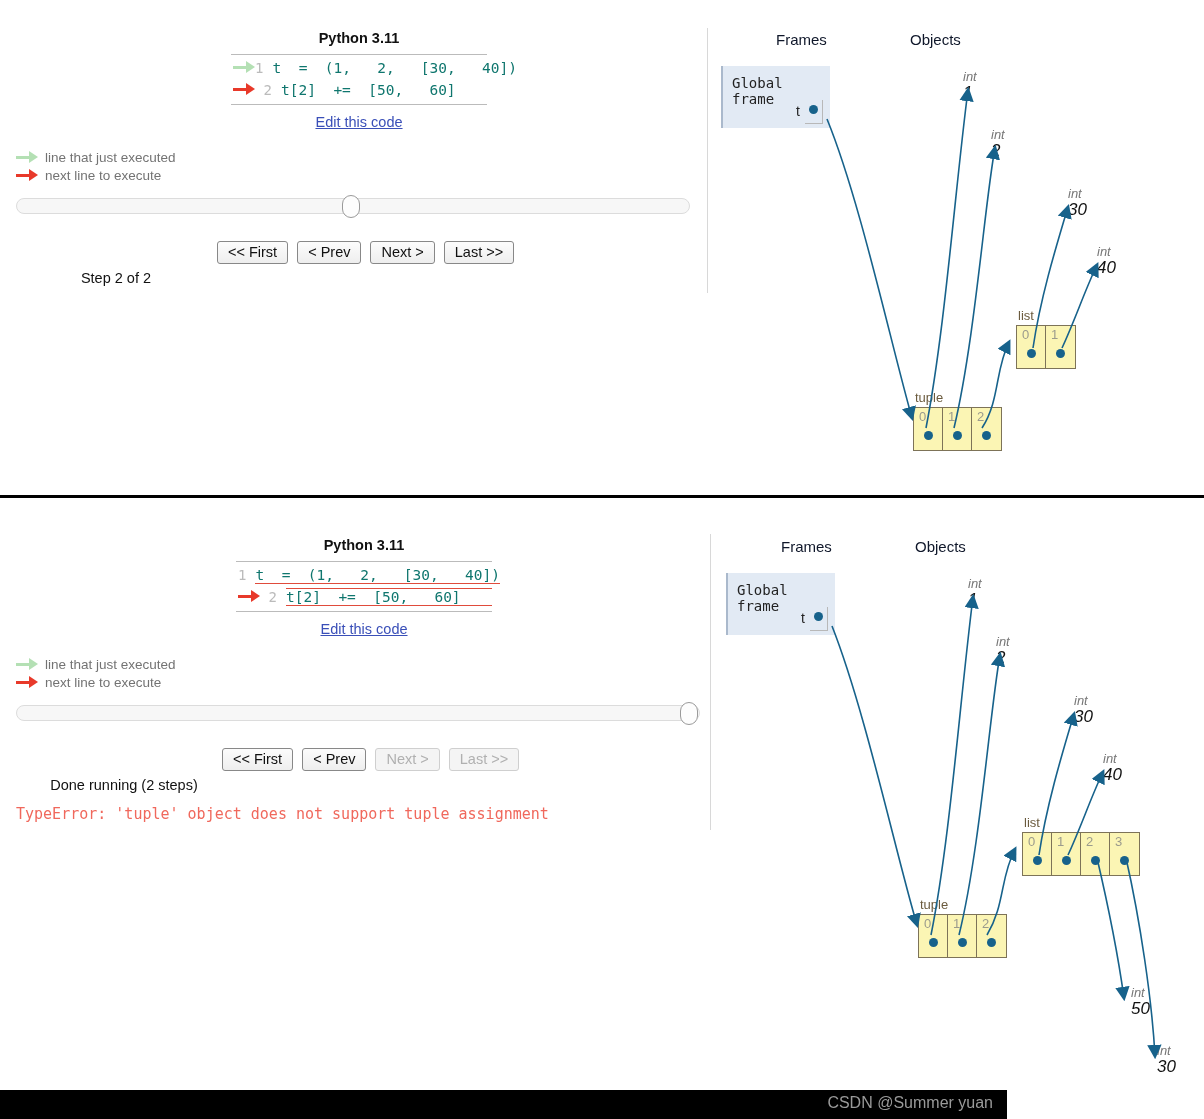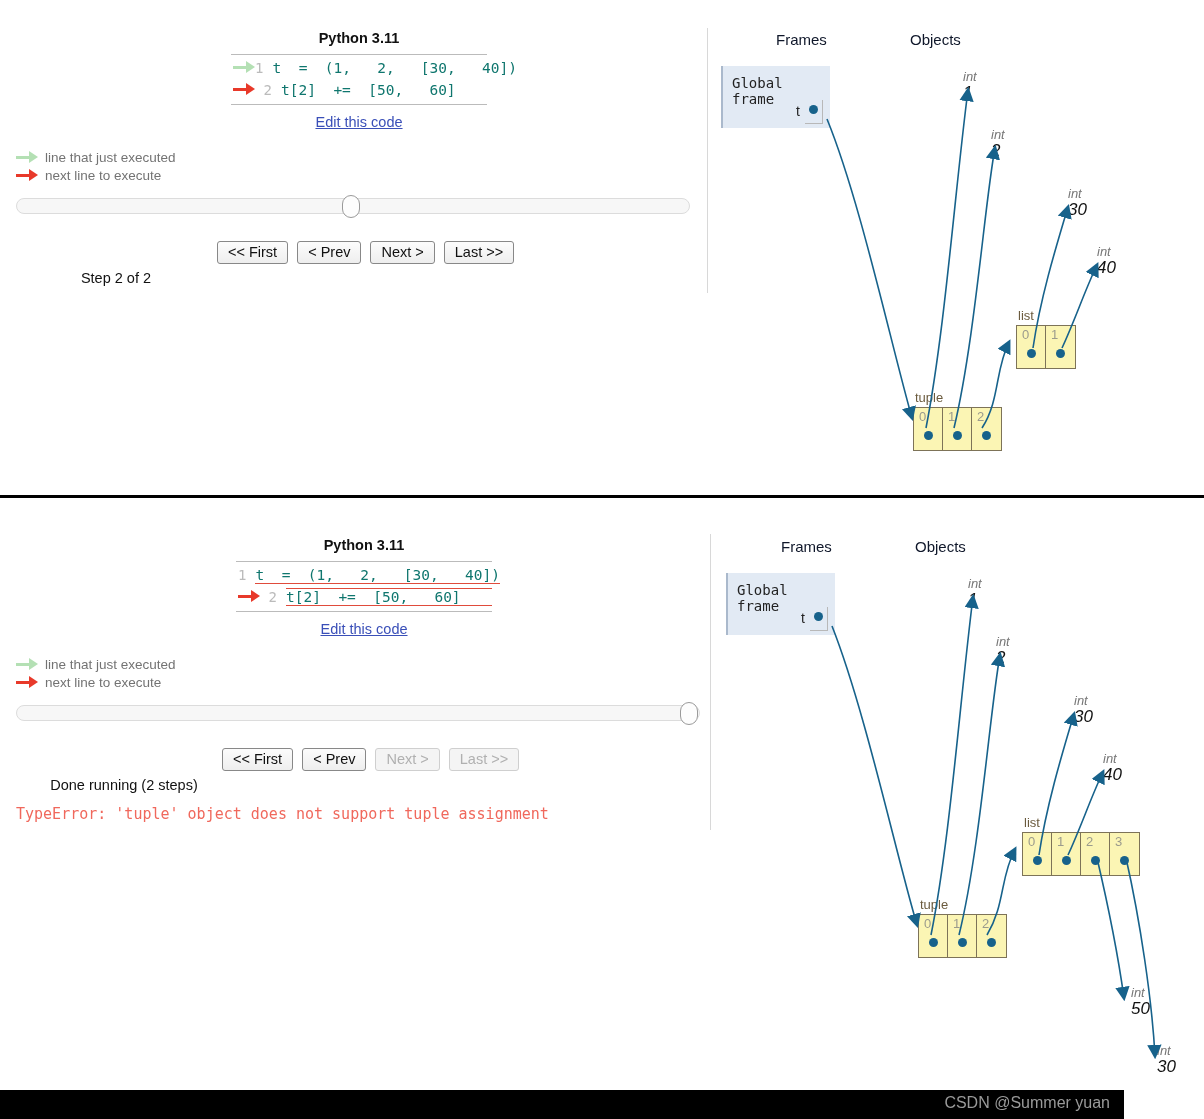--- a/index.html
+++ b/index.html
@@ -132,21 +132,21 @@
   .cell .dot { left:10px; top:23px; }
 
   .prim { position:absolute;font-style:italic; }
   .prim .ptype { font-size:13px; color:#777; font-family:"Liberation Sans", sans-serif; }
   .prim .pval { font-size:17px; color:#111; font-family:"Liberation Sans", sans-serif; line-height:17px; }
 
   svg.edges { position:absolute; left:0; top:0; pointer-events:none; }
 
   .hdiv { position:absolute; left:0; width:1204px; height:3px; background:#000; }
   .footer {
-    position:absolute; left:0; bottom:0; width:1124px; height:29px; background:#000;
+    position:absolute; left:0; bottom:0; width:1007px; height:29px; background:#000;
   }
   .footer .wm {
     position:absolute; right:14px; top:4px; color:#9a9a9a; font-size:16px;
     font-family:"Liberation Sans", sans-serif;
   }
 </style>
 </head>
 <body>
 
 <div class="panel">

